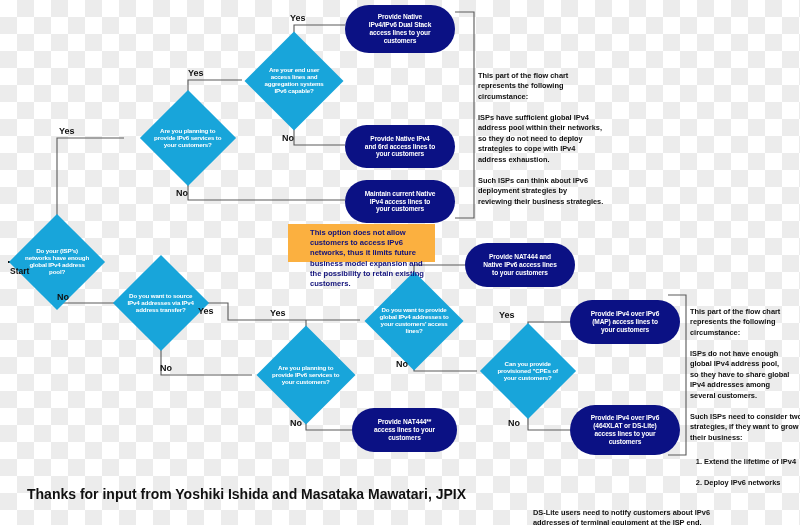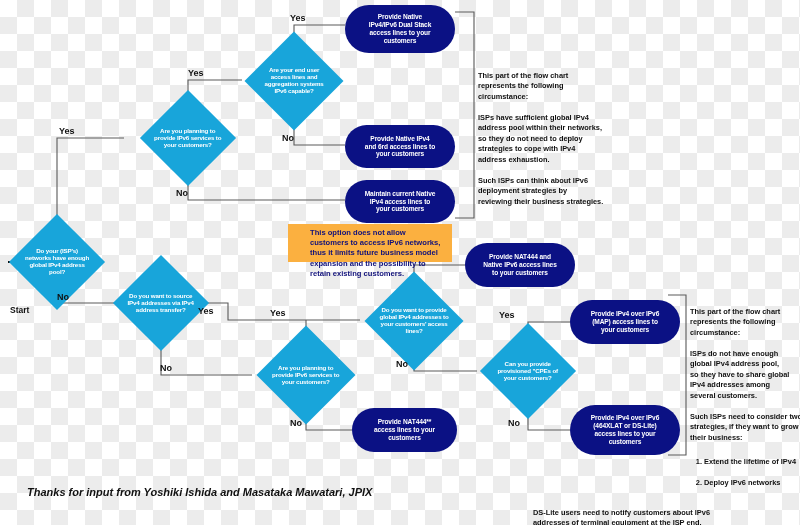--- a/index.html
+++ b/index.html
@@ -73,21 +73,21 @@
   .edgelabel{
     position:absolute;
     color:#111111;
     font-weight:bold;
     font-size:9px;
   }
   .startlabel{
     position:absolute;color:#111;font-weight:bold;font-size:8.5px;
   }
   .credit{
-    position:absolute;color:#111;font-weight:bold;font-size:11px;font-style:italic;
+    position:absolute;color:#111;font-weight:bold;font-size:14px;
   }
   .olist{margin:3px 0 0 0;padding-left:14px;}
   .olist li{margin:0;padding:0;}
 </style>
 </head>
 <body>
 
 <div id="canvas"></div>
 
 <div id="stage">
@@ -238,23 +238,23 @@
 
   <div class="edgelabel" style="left:270px;top:308px;">Yes</div>
   <div class="edgelabel" style="left:290px;top:418px;">No</div>
 
   <div class="edgelabel" style="left:411px;top:252px;">Yes</div>
   <div class="edgelabel" style="left:396px;top:359px;">No</div>
 
   <div class="edgelabel" style="left:499px;top:310px;">Yes</div>
   <div class="edgelabel" style="left:508px;top:418px;">No</div>
 
-  <div class="startlabel" style="left:10px;top:266px;margin-top:39px;">Start</div>
-
-  <div class="note-orange" style="left:288px;top:224px;width:164px;height:38px;padding-left:22px;">
+  <div class="startlabel" style="left:10px;top:266px;">Start</div>
+
+  <div class="note-orange" style="left:288px;top:224px;width:147px;height:38px;padding-left:22px;">
     <span>This option does not allow customers to access IPv6 networks, thus it limits future business model expansion and the possibility to retain existing customers.</span>
   </div>
 
   <div class="para" style="left:478px;top:60px;width:180px;">
     <span>This part of the flow chart
 represents the following
 circumstance:
 
 ISPs have sufficient global IPv4
 address pool within their networks,

